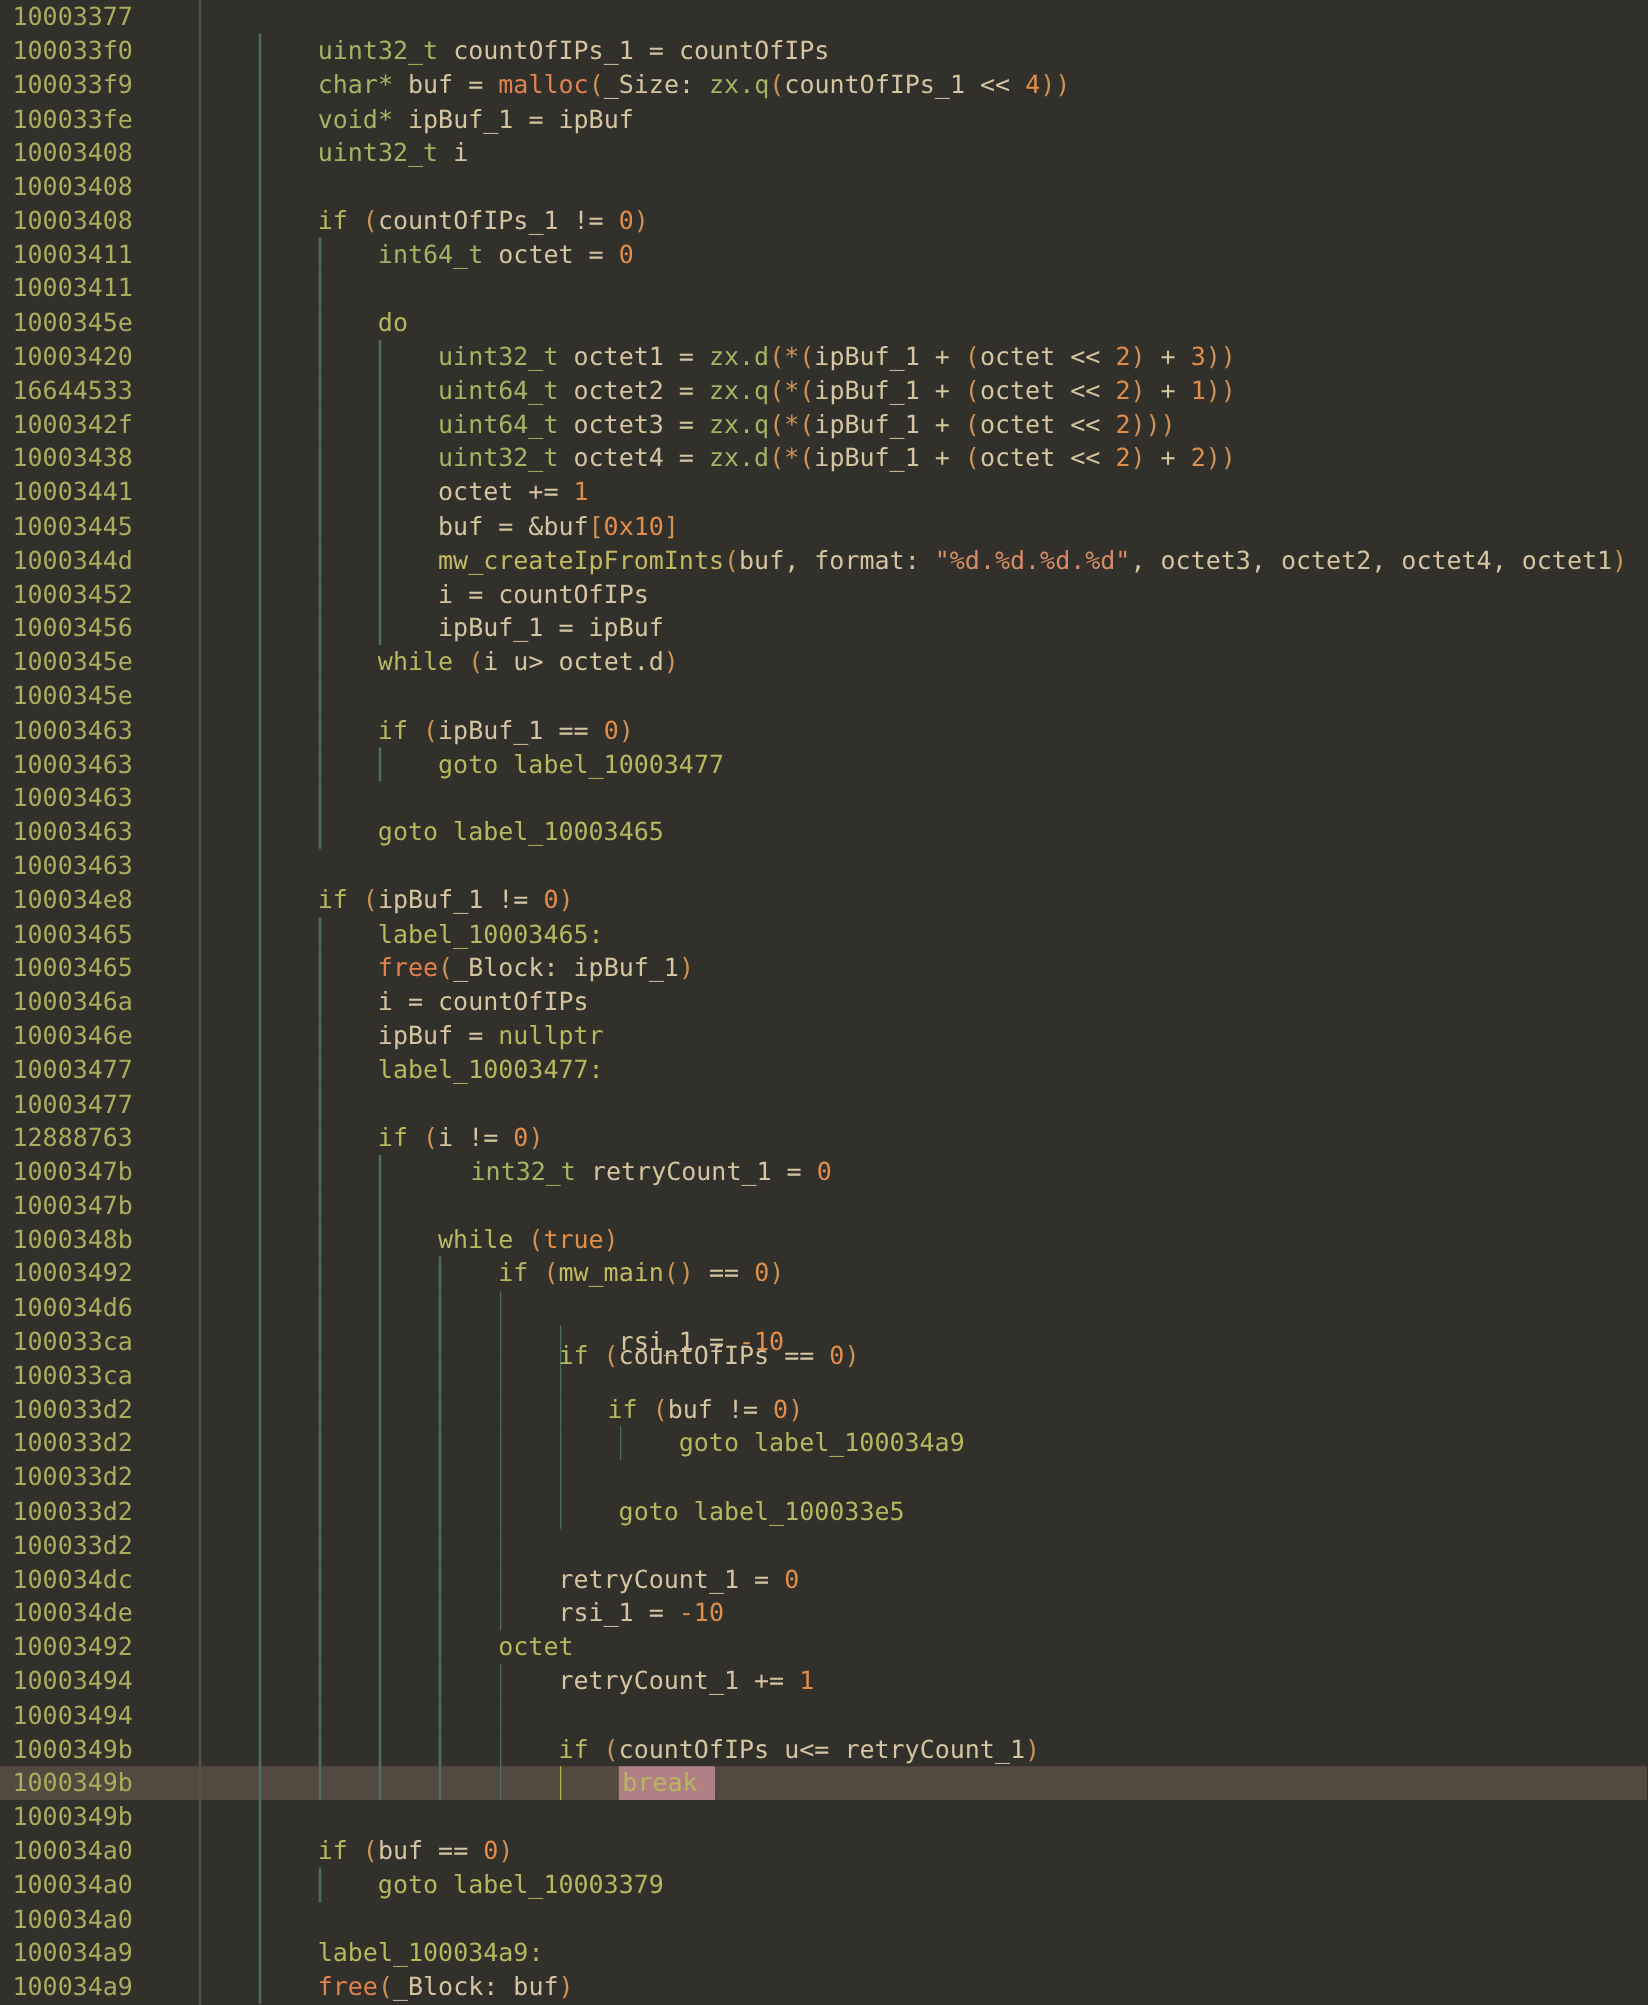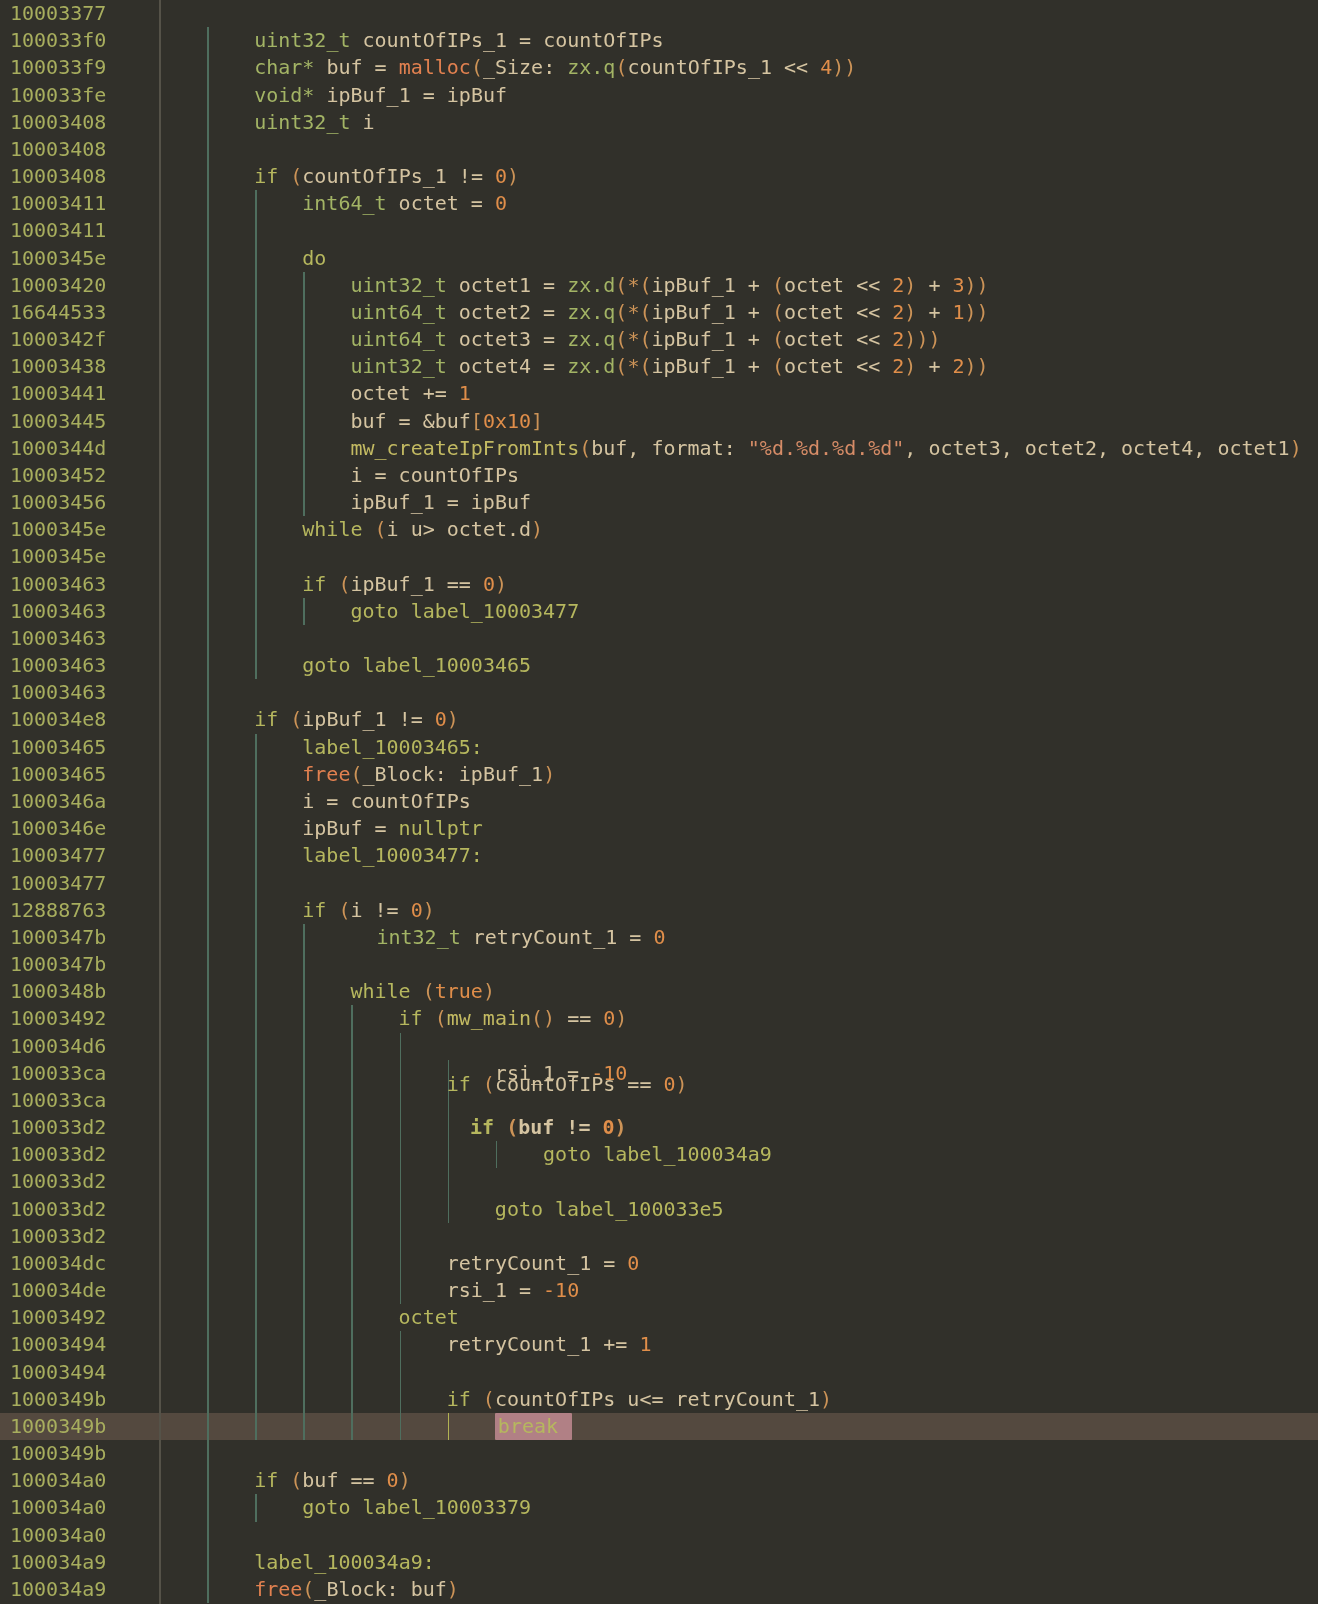--- a/index.html
+++ b/index.html
@@ -297,21 +297,21 @@
         <span class="code" style="left: 494.87px;"></span>
       </div>
       <div class="row">
         <span class="addr">100033d2</span>
         <div class="guide" style="left: 207px;"></div>
         <div class="guide" style="left: 255.145px;"></div>
         <div class="guide" style="left: 303.29px;"></div>
         <div class="guide" style="left: 351.435px;"></div>
         <div class="guide" style="left: 399.58px;"></div>
         <div class="guide" style="left: 447.725px;"></div>
-        <span class="code" style="left: 470px; font-weight: bold;"><span class="c-kw">if </span><span class="c-p">(</span><span class="c-v">buf != </span><span class="c-n">0</span><span class="c-p">)</span></span>
+        <span class="code" style="left: 486px;"><span class="c-kw">if </span><span class="c-p">(</span><span class="c-v">buf != </span><span class="c-n">0</span><span class="c-p">)</span></span>
       </div>
       <div class="row">
         <span class="addr">100033d2</span>
         <div class="guide" style="left: 207px;"></div>
         <div class="guide" style="left: 255.145px;"></div>
         <div class="guide" style="left: 303.29px;"></div>
         <div class="guide" style="left: 351.435px;"></div>
         <div class="guide" style="left: 399.58px;"></div>
         <div class="guide" style="left: 447.725px;"></div>
         <div class="guide" style="left: 495.87px;"></div>

